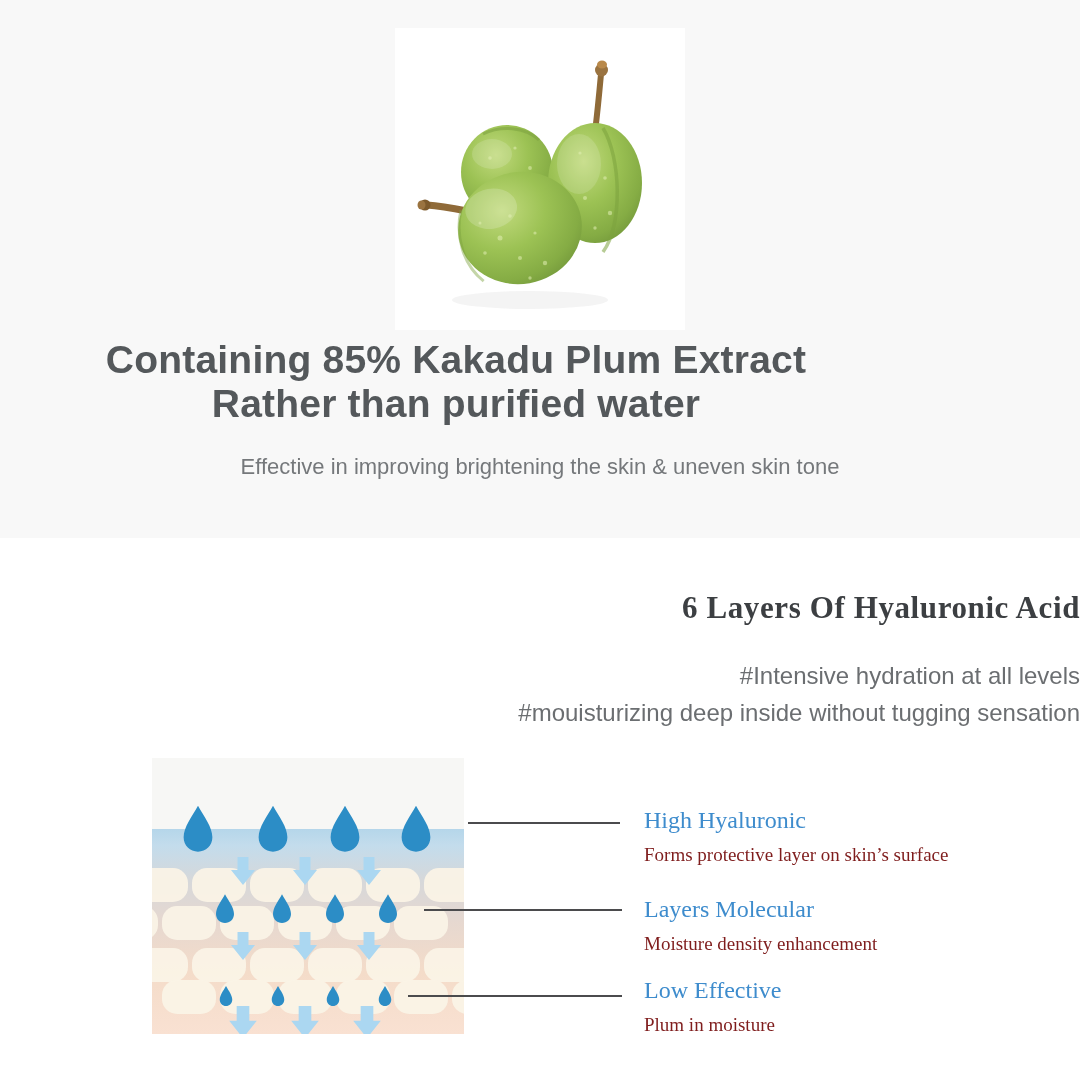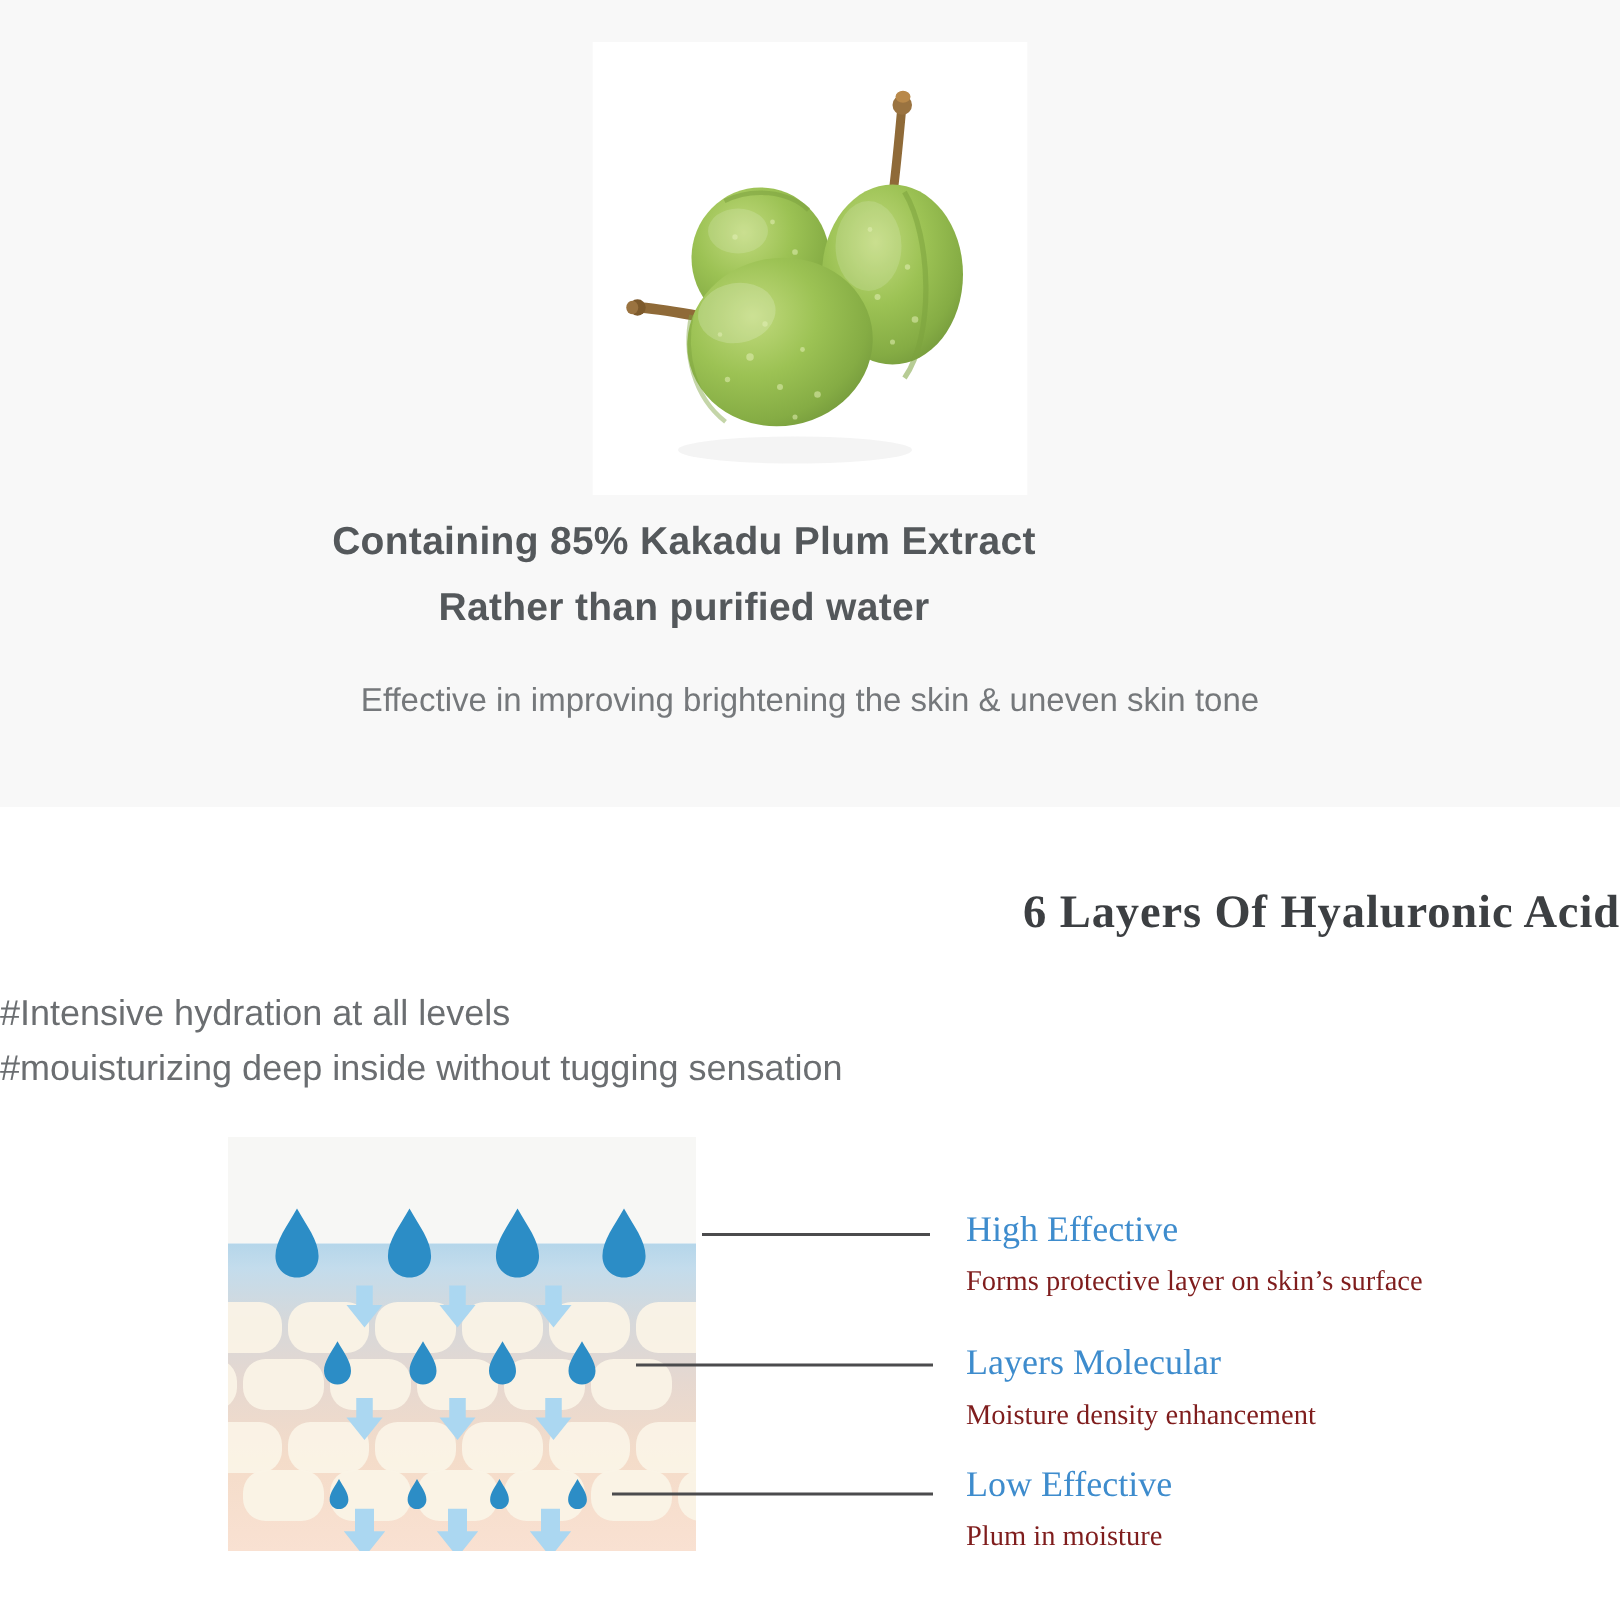--- a/index.html
+++ b/index.html
@@ -5,36 +5,36 @@
   html,body{margin:0;padding:0;background:#ffffff;}
   .canvas{
     position:relative;width:1080px;height:1080px;background:#ffffff;
     overflow:hidden;font-family:"Liberation Sans",sans-serif;
   }
   
   .section-top{position:absolute;left:0;top:0;width:1080px;height:538px;background:#f8f8f8;}
   .photo-area{position:absolute;left:395px;top:28px;width:290px;height:302px;}
   .heading{
     position:absolute;left:0;top:338px;width:912px;text-align:center;
-    font-size:26px;font-weight:bold;color:#54585b;line-height:44px;letter-spacing:0.2px;
+    font-size:39px;font-weight:bold;color:#54585b;line-height:44px;letter-spacing:0.2px;
   }
   .heading span{display:block;}
   .subtext{
     position:absolute;left:0;top:452px;width:1080px;text-align:center;
     font-size:22px;color:#75787b;line-height:30px;
   }
   
   .section-bottom{position:absolute;left:0;top:538px;width:1080px;height:542px;background:#ffffff;}
   .hya-title{
     position:absolute;left:0;top:588px;width:1080px;text-align:right;
     font-family:"Liberation Serif",serif;font-size:31px;font-weight:bold;
     color:#3c3f42;letter-spacing:0.6px;line-height:40px;
   }
   .hashtags{
-    position:absolute;left:0;top:657px;width:1080px;text-align:left;
+    position:absolute;left:0;top:657px;width:1080px;text-align:right;
     font-size:24px;color:#6b6e71;line-height:37px;
   }
   .hashtags p{margin:0;}
   .diagram{position:absolute;left:152px;top:758px;}
   .connector{position:absolute;height:2px;background:#4b4b4d;}
   .connector.high{left:468px;top:822px;width:152px;}
   .connector.medium{left:424px;top:909px;width:198px;}
   .connector.low{left:408px;top:995px;width:214px;}
   .mol-group{position:absolute;left:644px;font-family:"Liberation Serif",serif;}
   .mol-group.high{top:806px;}
@@ -209,21 +209,21 @@
         <use href="#drop" transform="translate(233,239) scale(0.5)"></use>
       </g>
     </g>
   </svg>
 
   <div class="connector high"></div>
   <div class="connector medium"></div>
   <div class="connector low"></div>
 
   <div class="mol-group high">
-    <div class="mol-name">High Effective</div>
+    <div class="mol-name">High Hyaluronic</div>
     <div class="mol-desc">Forms protective layer on skin’s surface</div>
   </div>
   <div class="mol-group medium">
     <div class="mol-name">Layers Molecular</div>
     <div class="mol-desc">Moisture density enhancement</div>
   </div>
   <div class="mol-group low">
     <div class="mol-name">Low Effective</div>
     <div class="mol-desc">Plum in moisture</div>
   </div>

